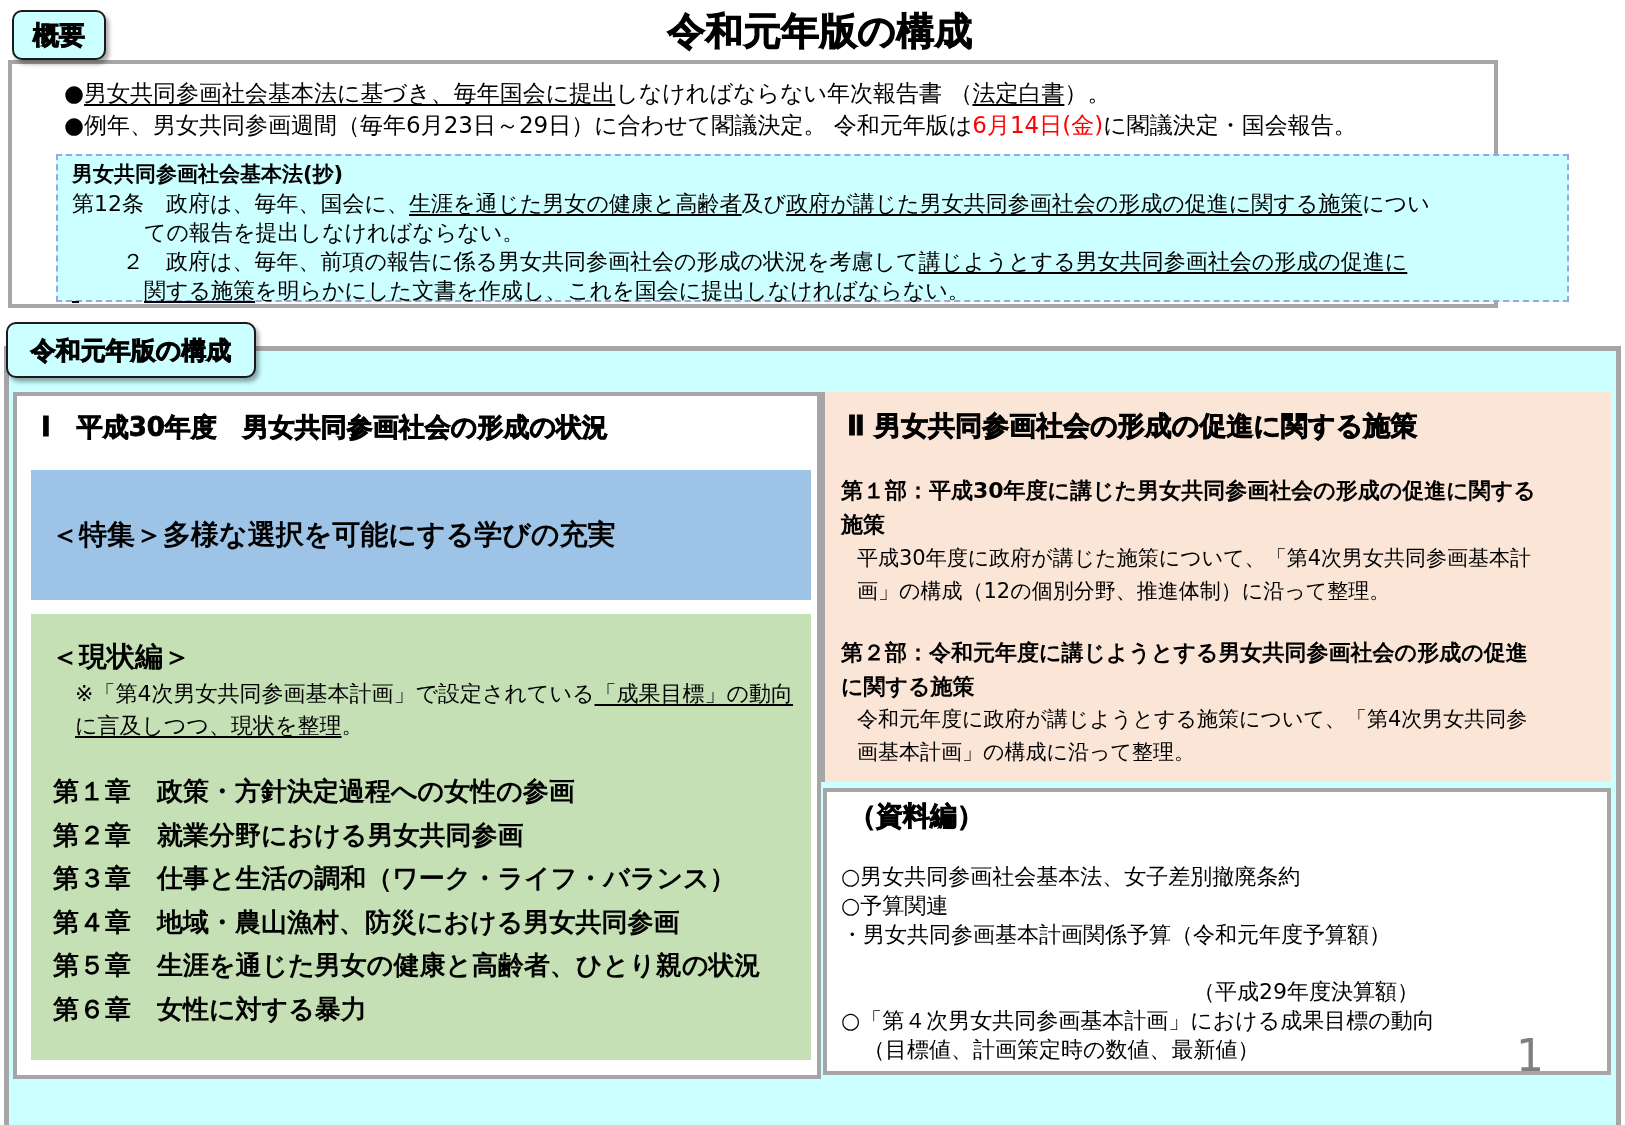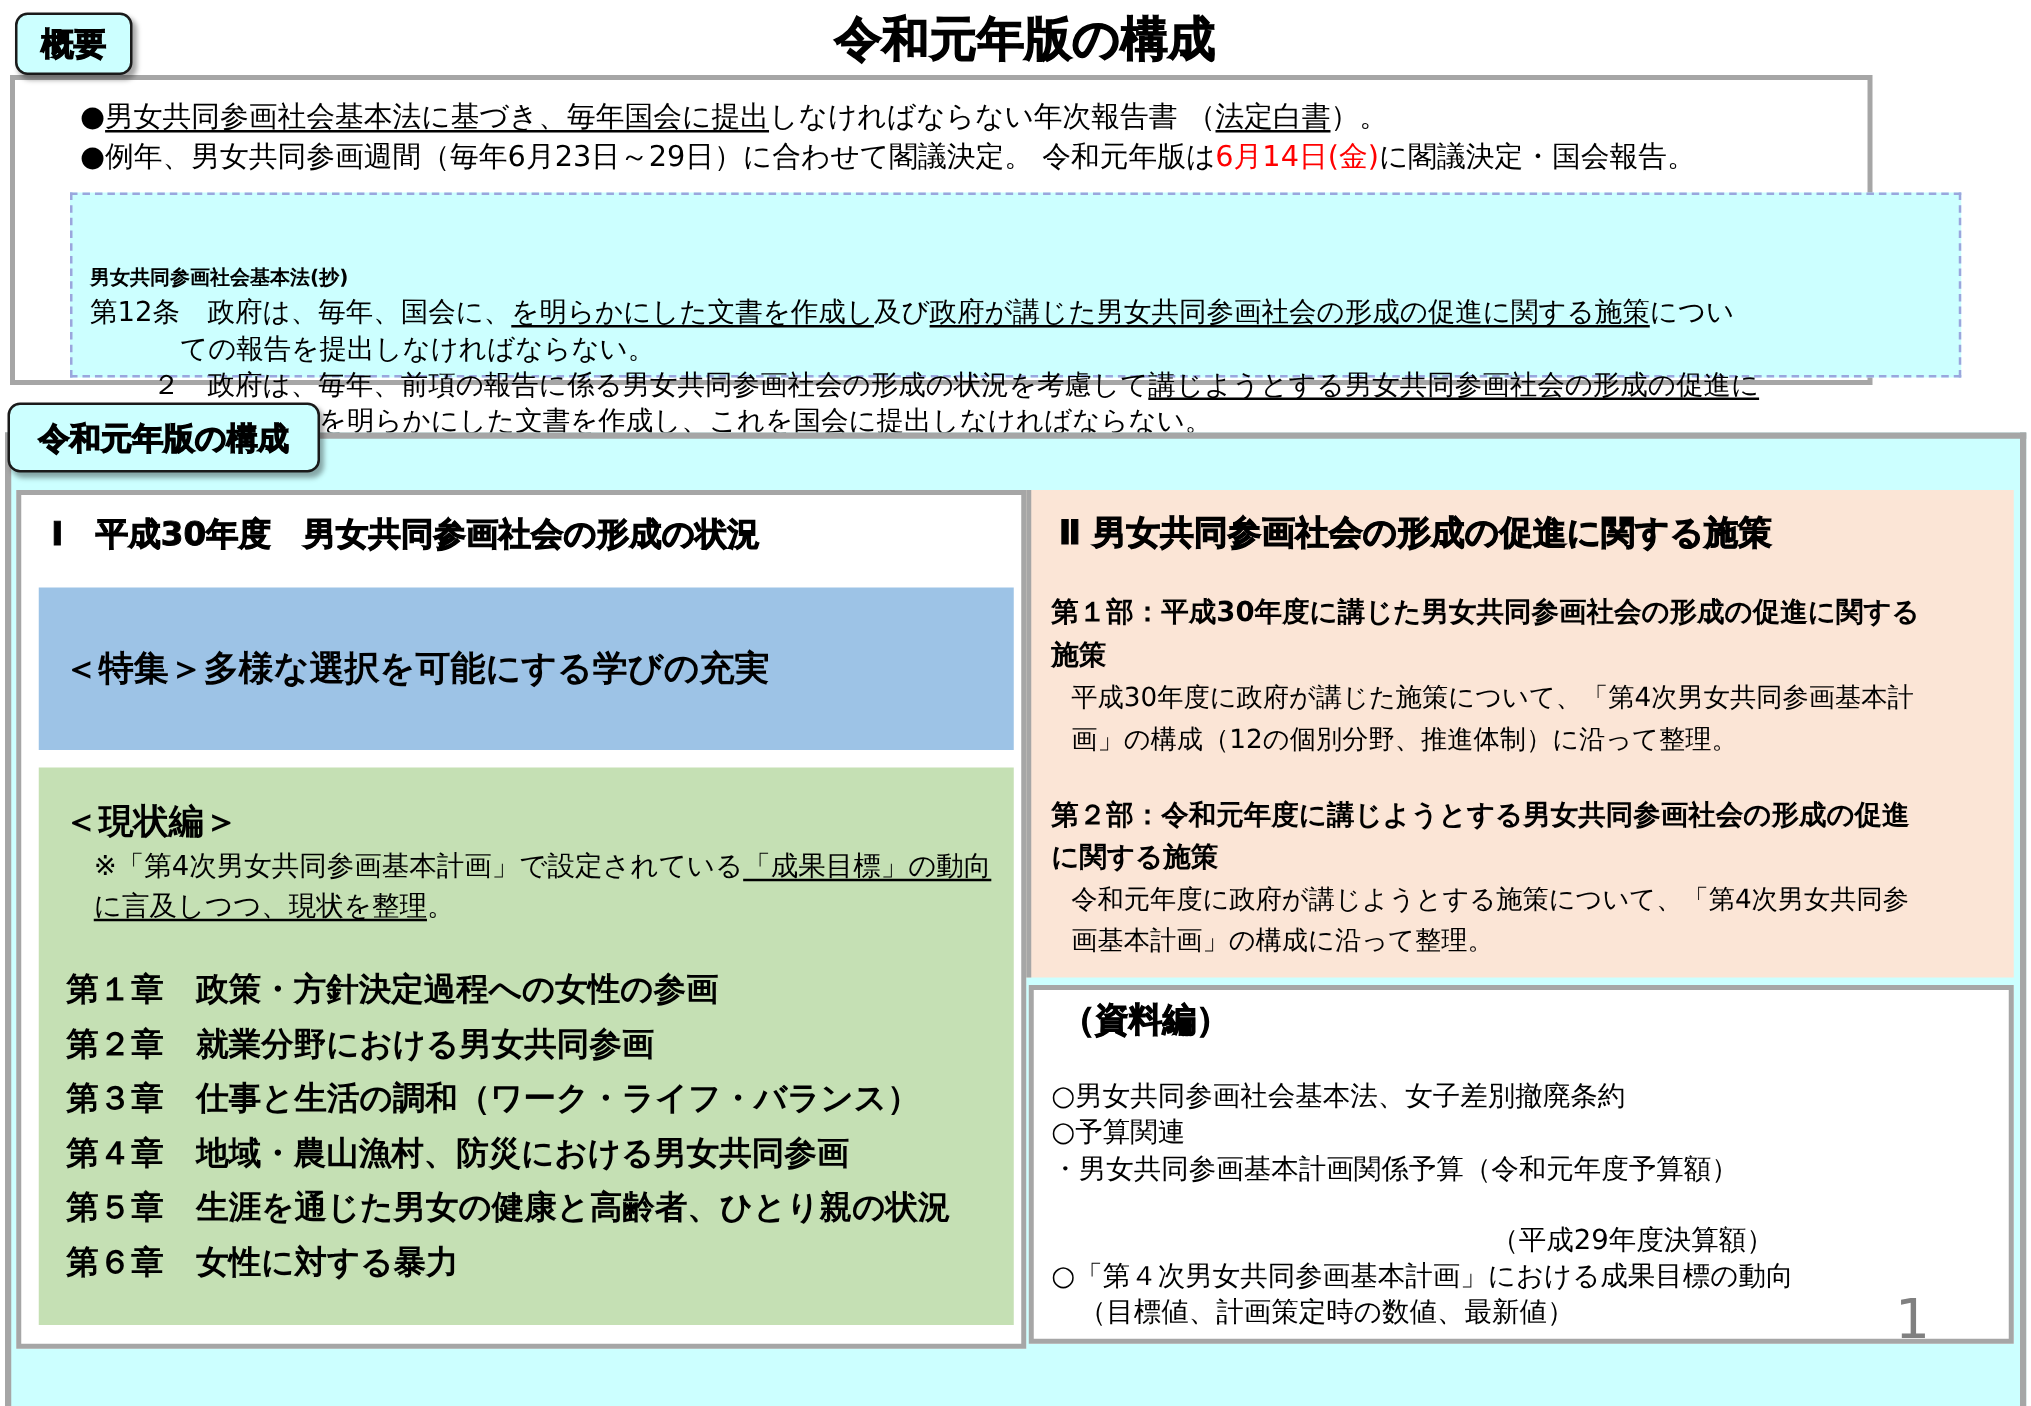--- a/index.html
+++ b/index.html
@@ -26,21 +26,21 @@
     
     .overview {
       position: absolute; left: 8px; top: 60px; width: 1490px; height: 248px;
       border: 4px solid #a6a6a6; box-sizing: border-box; background: #fff;
     }
     .bullet-line { position: absolute; left: 52px; font-size: 23px; white-space: nowrap; }
     .law-box {
       position: absolute; left: 44px; top: 90px; width: 1513px; height: 148px; box-sizing: border-box;
       border: 2px dashed #9aa6dd; background: #ccffff; padding: 4px 14px; font-size: 22px; line-height: 29px;
     }
-    .law-title { font-weight: bold; font-size: 16px; margin-top: 47px; }
+    .law-title { font-weight: bold; font-size: 21px; }
 
     
     .comp-outer {
       position: absolute; left: 4px; top: 346px; width: 1617px; height: 779px; box-sizing: border-box;
       border-left: 5px solid #a6a6a6; border-top: 5px solid #a6a6a6; border-right: 5px solid #a6a6a6;
       background: #ccffff;
     }
     .left-panel {
       position: absolute; left: 13px; top: 392px; width: 808px; height: 687px; box-sizing: border-box;
       border: 4px solid #a6a6a6; background: #fff;
@@ -88,21 +88,21 @@
   <div class="bullet-line" style="top:14px;">
     <span>●</span><span class="ul">男女共同参画社会基本法に基づき、毎年国会に提出</span><span>しなければならない年次報告書 （</span><span class="ul">法定白書</span><span>）。</span>
   </div>
   <div class="bullet-line" style="top:46px;">
     <span>●</span><span>例年、男女共同参画週間（毎年6月23日～29日）に合わせて閣議決定。 令和元年版は</span><span class="red">6月14日(金)</span><span>に閣議決定・国会報告。</span>
   </div>
 
   <div class="law-box">
     <div class="law-title">男女共同参画社会基本法(抄)</div>
     <div style="white-space:nowrap;">
-      <span>第12条　政府は、毎年、国会に、</span><span class="ul">を明らかにした文書を作成し</span><span>及び</span><span class="ul">政府が講じた男女共同参画社会の形成の促進に関する施策</span><span>につい</span>
+      <span>第12条　政府は、毎年、国会に、</span><span class="ul">生涯を通じた男女の健康と高齢者</span><span>及び</span><span class="ul">政府が講じた男女共同参画社会の形成の促進に関する施策</span><span>につい</span>
     </div>
     <div style="padding-left:72px;">ての報告を提出しなければならない。</div>
     <div style="padding-left:50px; white-space:nowrap;">
       <span>２　政府は、毎年、前項の報告に係る男女共同参画社会の形成の状況を考慮して</span><span class="ul">講じようとする男女共同参画社会の形成の促進に</span>
     </div>
     <div style="padding-left:0px; white-space:nowrap;">
       <span class="ul" style="display:inline-block; width:72px;">&nbsp;</span><span class="ul">関する施策</span><span>を明らかにした文書を作成し、これを国会に提出しなければならない。</span>
     </div>
   </div>
 </div>

